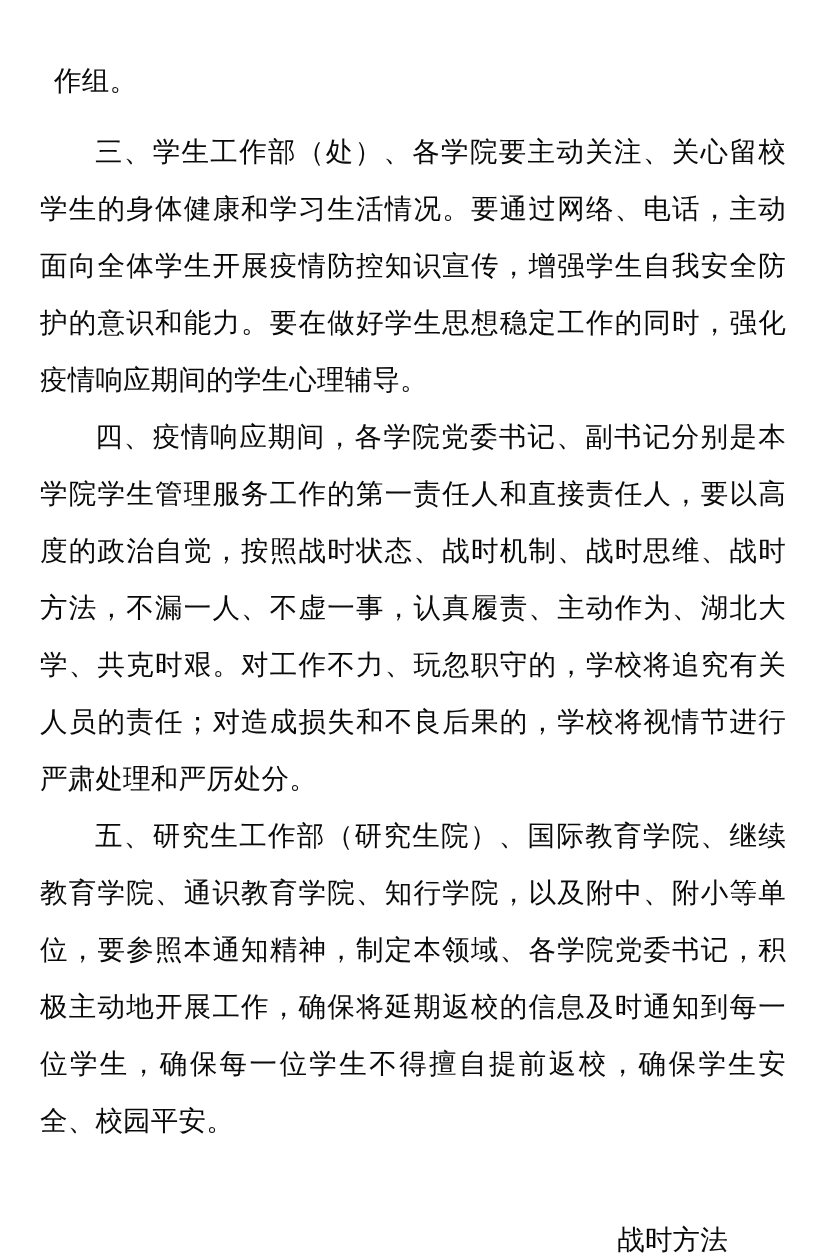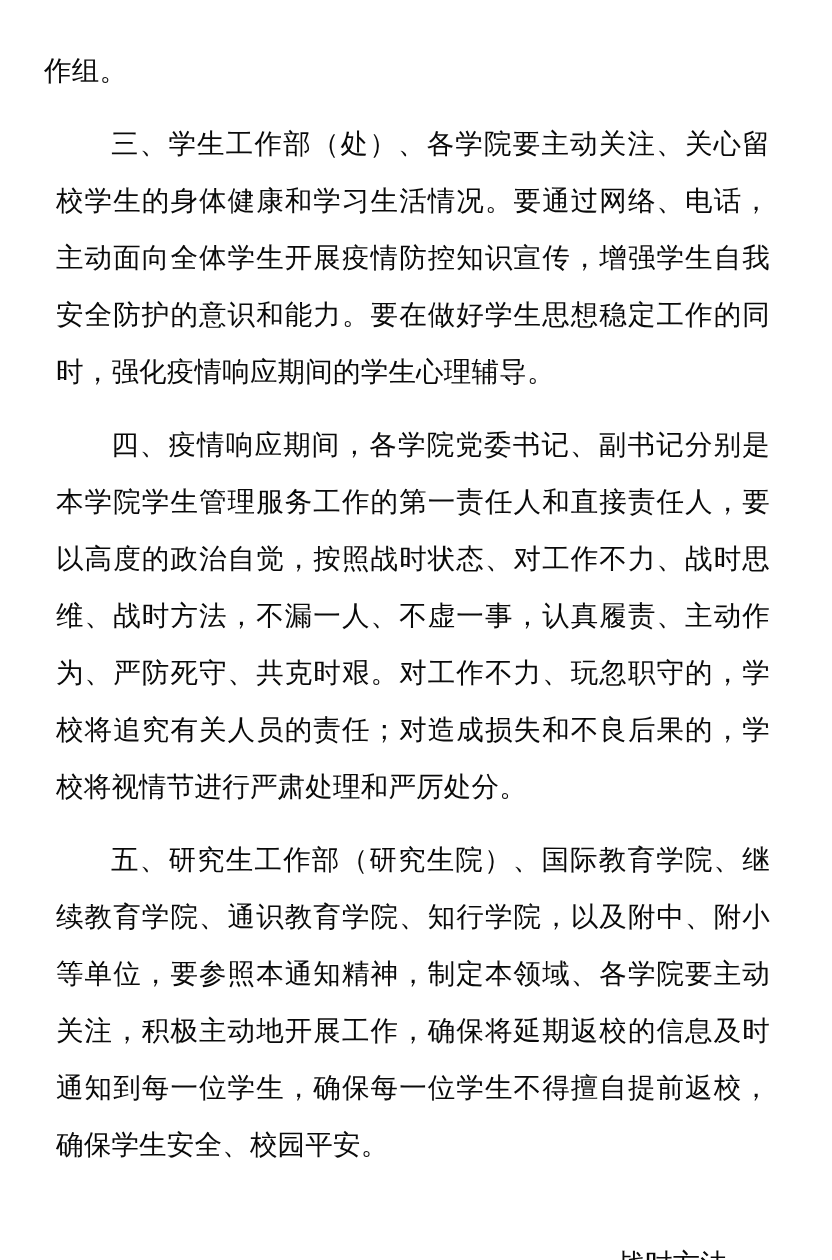--- a/index.html
+++ b/index.html
@@ -23,25 +23,25 @@
     background: #ffffff;
   }
   .doc-body {
     font-size: 27.5px;
     line-height: 57px;
     letter-spacing: 0.2px;
     text-align: justify;
     text-justify: inter-ideograph;
   }
   .para {
-    margin: 4px;
+    margin: 14px;
     text-indent: 0;
   }
   .para-indent {
-    margin: 16px;
+    margin: 0;
     text-indent: 2em;
   }
   .signature-block {
     margin-top: 62px;
     text-align: right;
     font-size: 27.5px;
     line-height: 57px;
   }
   .sig-line {
     display: block;
@@ -55,23 +55,23 @@
 </head>
 <body>
 
 <div class="page">
   <div class="doc-body">
 
     <p class="para">作组。</p>
 
     <p class="para-indent">三、学生工作部（处）、各学院要主动关注、关心留校学生的身体健康和学习生活情况。要通过网络、电话，主动面向全体学生开展疫情防控知识宣传，增强学生自我安全防护的意识和能力。要在做好学生思想稳定工作的同时，强化疫情响应期间的学生心理辅导。</p>
 
-    <p class="para-indent">四、疫情响应期间，各学院党委书记、副书记分别是本学院学生管理服务工作的第一责任人和直接责任人，要以高度的政治自觉，按照战时状态、对工作不力、战时思维、战时方法，不漏一人、不虚一事，认真履责、主动作为、严防死守、共克时艰。对工作不力、玩忽职守的，学校将追究有关人员的责任；对造成损失和不良后果的，学校将视情节进行严肃处理和严厉处分。</p>
+    <p class="para-indent">四、疫情响应期间，各学院党委书记、副书记分别是本学院学生管理服务工作的第一责任人和直接责任人，要以高度的政治自觉，按照战时状态、战时机制、战时思维、战时方法，不漏一人、不虚一事，认真履责、主动作为、湖北大学、共克时艰。对工作不力、玩忽职守的，学校将追究有关人员的责任；对造成损失和不良后果的，学校将视情节进行严肃处理和严厉处分。</p>
 
-    <p class="para-indent">五、研究生工作部（研究生院）、国际教育学院、继续教育学院、通识教育学院、知行学院，以及附中、附小等单位，要参照本通知精神，制定本领域、各学院要主动关注，积极主动地开展工作，确保将延期返校的信息及时通知到每一位学生，确保每一位学生不得擅自提前返校，确保学生安全、校园平安。</p>
+    <p class="para-indent">五、研究生工作部（研究生院）、国际教育学院、继续教育学院、通识教育学院、知行学院，以及附中、附小等单位，要参照本通知精神，制定本领域、各学院党委书记，积极主动地开展工作，确保将延期返校的信息及时通知到每一位学生，确保每一位学生不得擅自提前返校，确保学生安全、校园平安。</p>
 
     <div class="signature-block">
       <span class="sig-line">战时方法</span>
       <span class="sig-date">2020 年 1 月 28 日</span>
     </div>
 
   </div>
 </div>
 
 </body></html>

